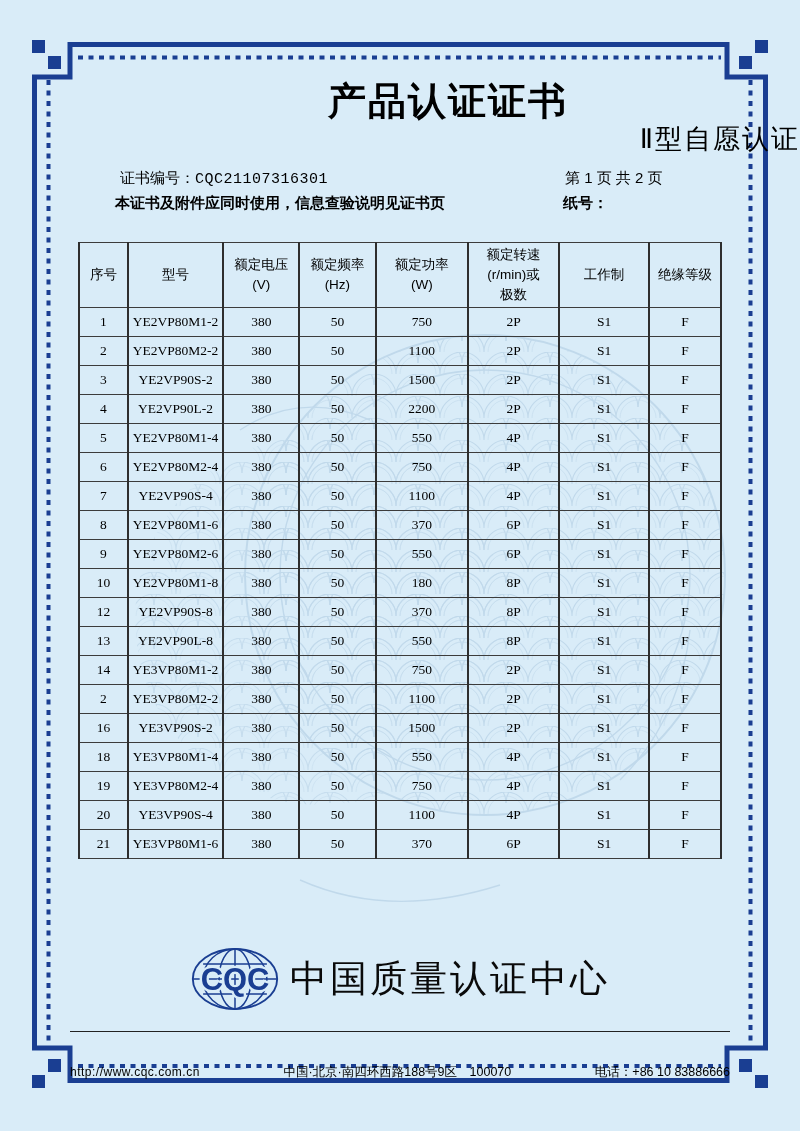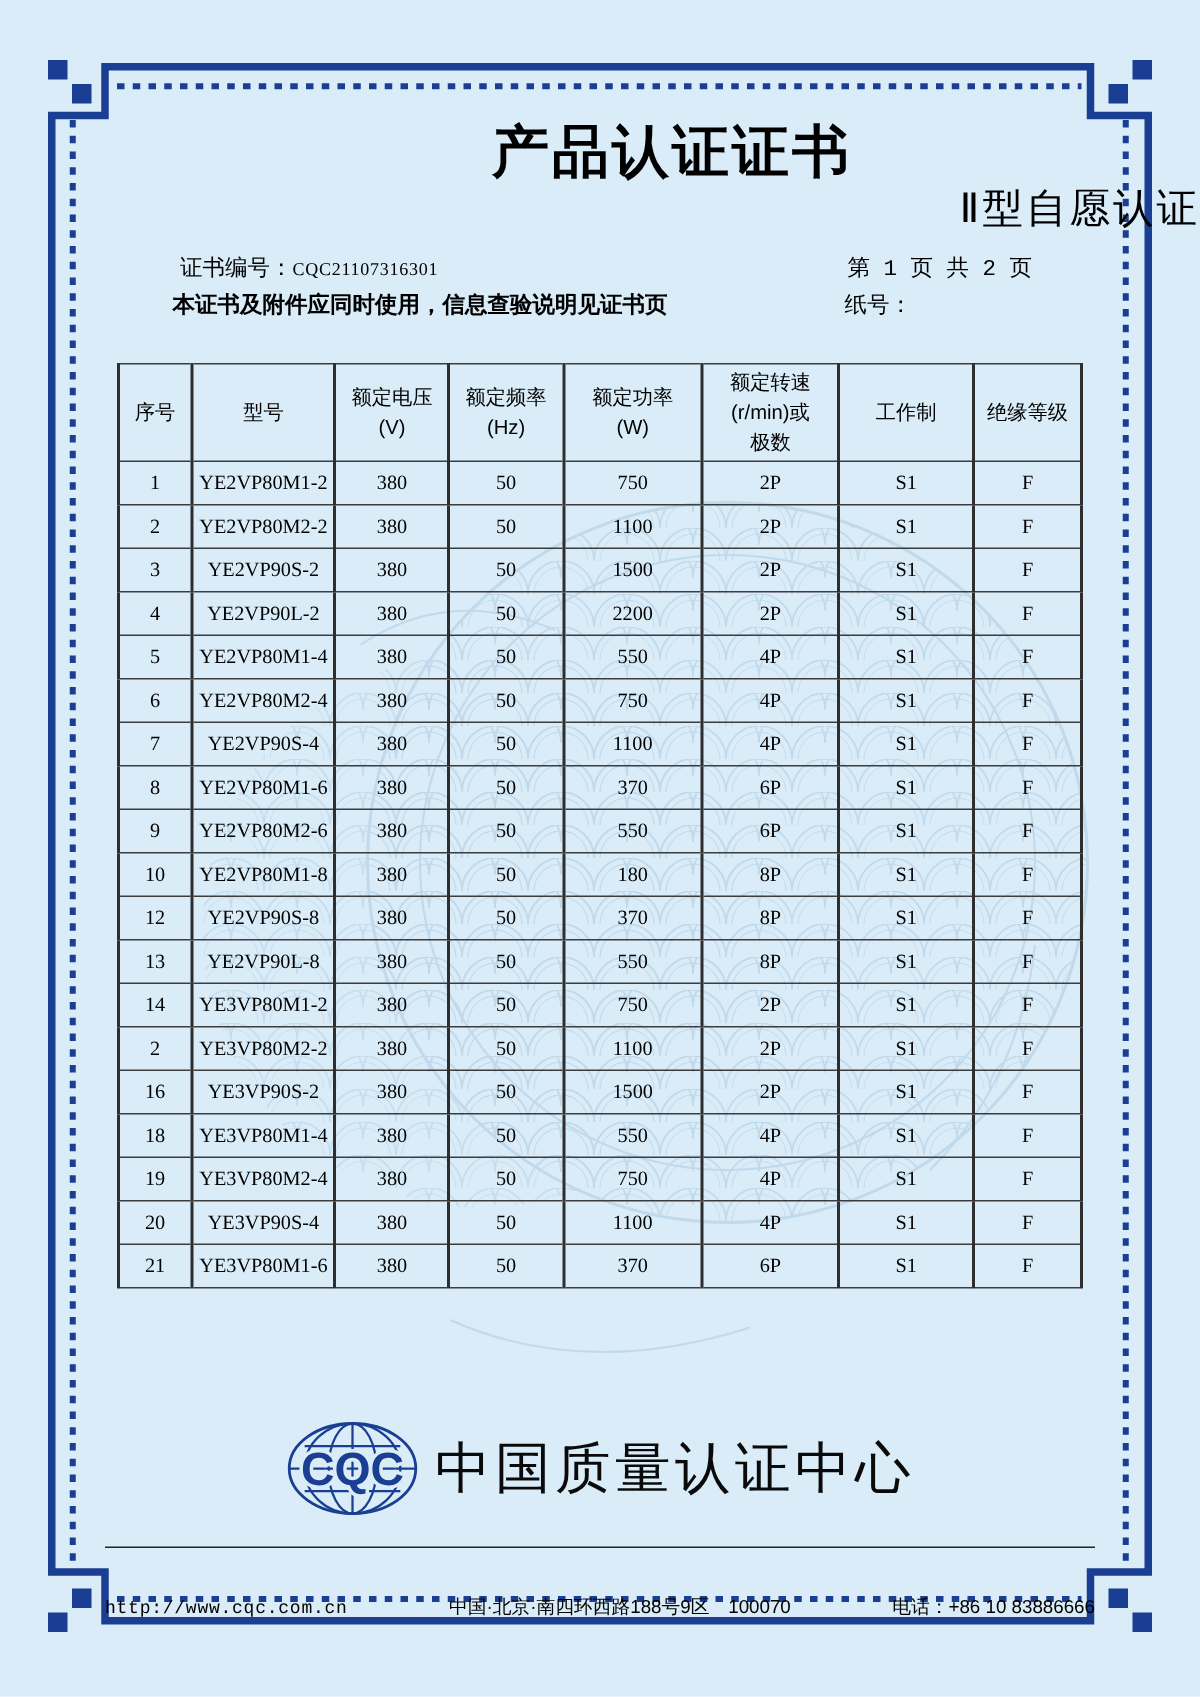--- a/index.html
+++ b/index.html
@@ -12,44 +12,44 @@
   
   .title{
     position:absolute;top:76px;left:0;width:100%;text-align:center;
     font-size:38px;font-weight:bold;letter-spacing:2px;margin-left:48px;
   }
   .subtitle{
     position:absolute;top:121px;left:0;width:100%;text-align:right;
     font-family:"Liberation Serif",serif;font-size:27px;letter-spacing:2px;
   }
   .cert-row{position:absolute;top:169px;left:120px;font-size:15px;font-family:"Liberation Serif",serif;}
-  .cert-row .num{font-size:12px;letter-spacing:.5px;}
-  .page-info{position:absolute;top:169px;left:565px;font-size:15px;font-family:Liberation Mono, monospace;}
+  .cert-row .num{font-size:15px;letter-spacing:.5px;font-family:Liberation Mono, monospace;}
+  .page-info{position:absolute;top:169px;left:565px;font-size:15px;font-family:Liberation Sans, sans-serif;}
   .usage-note{position:absolute;top:194px;left:115px;font-size:15px;font-weight:bold;}
-  .paper-label{position:absolute;top:194px;left:563px;font-size:15px;font-weight:normal;}
+  .paper-label{position:absolute;top:194px;left:563px;font-size:15px;font-weight:bold;}
   
   .table-wrap{position:absolute;left:78px;top:242px;width:644px;}
   table{width:100%;border-collapse:collapse;table-layout:fixed;}
   th,td{
     border-top:1.5px solid #3c3c3c;border-bottom:1.5px solid #3c3c3c;
     border-left:2px solid #2e2e2e;border-right:2px solid #2e2e2e;
     text-align:center;vertical-align:middle;padding:0;background:transparent;
   }
   th{height:64px;font-size:13.5px;font-weight:normal;line-height:1.5;}
   td{height:28px;font-family:"Liberation Serif",serif;font-size:13.5px;}
   
   .brand{position:absolute;top:946px;left:0;width:100%;display:flex;align-items:center;justify-content:center;gap:10px;text-align:center;}
   .brand-name{font-size:37px;letter-spacing:3px;color:#0a0a0a;}
   
   .footer-rule{position:absolute;left:70px;top:1031px;width:660px;border-top:1.5px solid #222;}
   .footer-row{
     position:absolute;left:70px;top:1037px;width:660px;
     display:flex;justify-content:space-between;align-items:baseline;font-size:12.5px;
   }
-  .footer-url{font-family:Liberation Mono, monospace;font-size:12px;letter-spacing:.5px;margin-top:28px;}
+  .footer-url{font-family:Liberation Sans, sans-serif;font-size:12px;letter-spacing:.5px;margin-top:28px;}
 </style>
 </head>
 <body>
 
 <div class="page">
 
   <svg class="layer" viewBox="0 0 800 1131" xmlns="http://www.w3.org/2000/svg">
     <defs>
       <pattern id="scales" width="44" height="22" patternUnits="userSpaceOnUse">
         <g fill="none" stroke="#9dbdd8" stroke-width="1.1">

